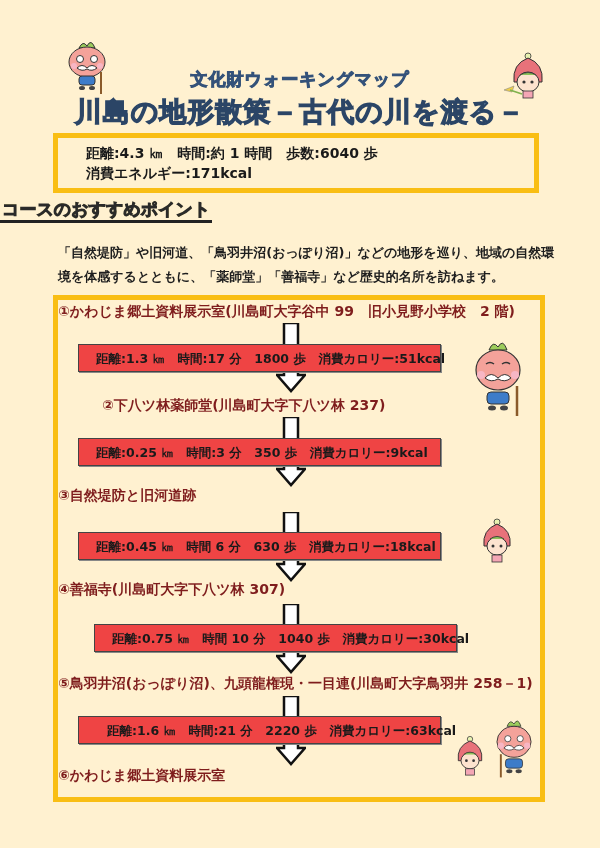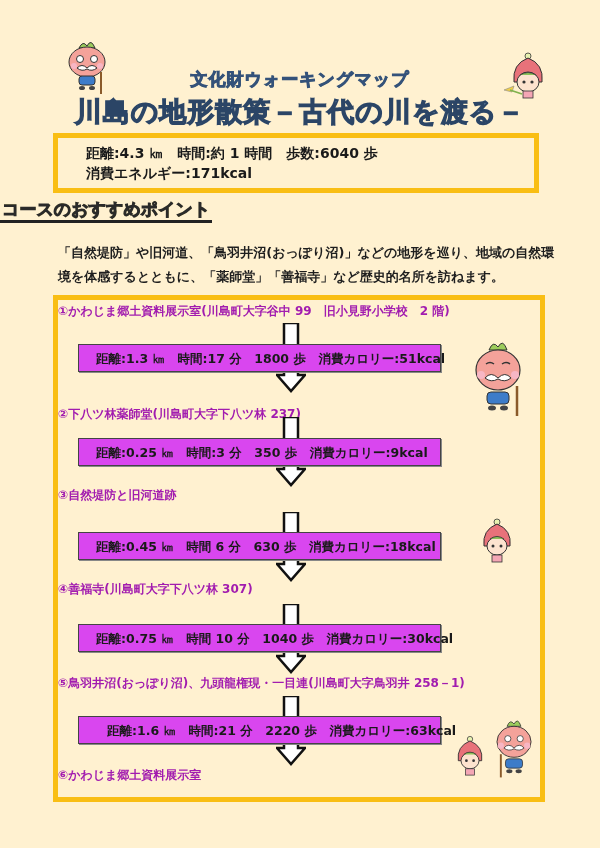--- a/index.html
+++ b/index.html
@@ -60,27 +60,27 @@
   }
 
   
   .route-box {
     left: 53px; top: 295px; width: 482px; height: 497px;
     border: 5px solid #f9be14;
     background: #fff1d0;
   }
 
   .stop {
-    left: 58px; font-size: 12px; font-weight: bold; color: #a21caf;
+    left: 58px; font-size: 14px; font-weight: bold; color: #7f1d1d;
     white-space: pre;
   }
 
   .leg {
     left: 78px; width: 363px; height: 28px;
-    background: #d946ef; border: 1px solid #444;
+    background: #ef4444; border: 1px solid #444;
     box-shadow: 1px 1px 0 #888;
     font-size: 12.5px; font-weight: bold; color: #1a1a1a;
     line-height: 28px; box-sizing: border-box; padding-left: 17px;
     white-space: pre;
   }
 
   svg { display: block; }
 </style>
 </head>
 <body>
@@ -124,21 +124,21 @@
 
 <div class="abs section-heading">
   <span>コースのおすすめポイント</span>
 </div>
 
 <div class="abs intro">「自然堤防」や旧河道、「鳥羽井沼(おっぽり沼)」などの地形を巡り、地域の自然環境を体感するとともに、「薬師堂」「善福寺」など歴史的名所を訪ねます。</div>
 
 <div class="abs route-box"></div>
 
 <div class="abs stop" style="top:303px;">①かわじま郷土資料展示室(川島町大字谷中 99　旧小見野小学校　2 階)</div>
-<div class="abs stop" style="top:406px;">②下八ツ林薬師堂(川島町大字下八ツ林 237)</div>
+<div class="abs stop" style="top:397px;padding-left:44px;">②下八ツ林薬師堂(川島町大字下八ツ林 237)</div>
 <div class="abs stop" style="top:487px;">③自然堤防と旧河道跡</div>
 <div class="abs stop" style="top:581px;">④善福寺(川島町大字下八ツ林 307)</div>
 <div class="abs stop" style="top:675px;">⑤鳥羽井沼(おっぽり沼)、九頭龍権現・一目連(川島町大字鳥羽井 258－1)</div>
 <div class="abs stop" style="top:767px;">⑥かわじま郷土資料展示室</div>
 
 <div class="abs" style="left:276px;top:323px;">
   <svg width="30" height="70" viewBox="0 0 30 70">
       <path d="M8 0 H22 V52 H29 L15 68 L1 52 H8 Z" fill="#fff" stroke="#111" stroke-width="2.5"></path>
     </svg>
 </div>
@@ -159,21 +159,21 @@
 </div>
 <div class="abs" style="left:276px;top:696px;">
   <svg width="30" height="70" viewBox="0 0 30 70">
       <path d="M8 0 H22 V52 H29 L15 68 L1 52 H8 Z" fill="#fff" stroke="#111" stroke-width="2.5"></path>
     </svg>
 </div>
 
 <div class="abs leg" style="top:344px;">距離:1.3 ㎞　時間:17 分　1800 歩　消費カロリー:51kcal</div>
 <div class="abs leg" style="top:438px;">距離:0.25 ㎞　時間:3 分　350 歩　消費カロリー:9kcal</div>
 <div class="abs leg" style="top:532px;">距離:0.45 ㎞　時間 6 分　630 歩　消費カロリー:18kcal</div>
-<div class="abs leg" style="top:624px;">距離:0.75 ㎞　時間 10 分　1040 歩　消費カロリー:30kcal</div>
+<div class="abs leg" style="top:624px;margin-left:16px;">距離:0.75 ㎞　時間 10 分　1040 歩　消費カロリー:30kcal</div>
 <div class="abs leg" style="top:716px;padding-left:28px;">距離:1.6 ㎞　時間:21 分　2220 歩　消費カロリー:63kcal</div>
 
 <div class="abs" style="left:467px;top:338px;">
   <svg width="62" height="80" viewBox="0 0 62 80">
     <path d="M22 12 q4 -10 9 -3 q5 -9 9 3 z" fill="#9ccc5c" stroke="#333" stroke-width="1"></path>
     <ellipse cx="31" cy="32" rx="22" ry="20" fill="#f4a29a" stroke="#333" stroke-width="1.2"></ellipse>
     <path d="M19 26 q4 -3 8 0" stroke="#333" fill="none" stroke-width="1.5"></path>
     <path d="M35 26 q4 -3 8 0" stroke="#333" fill="none" stroke-width="1.5"></path>
     <path d="M18 40 q6 -7 13 0 q7 -7 13 0 q-6 5 -13 1 q-7 4 -13 -1z" fill="#fff" stroke="#333" stroke-width="1"></path>
     <circle cx="14" cy="37" r="4" fill="#f7b6c4"></circle>

